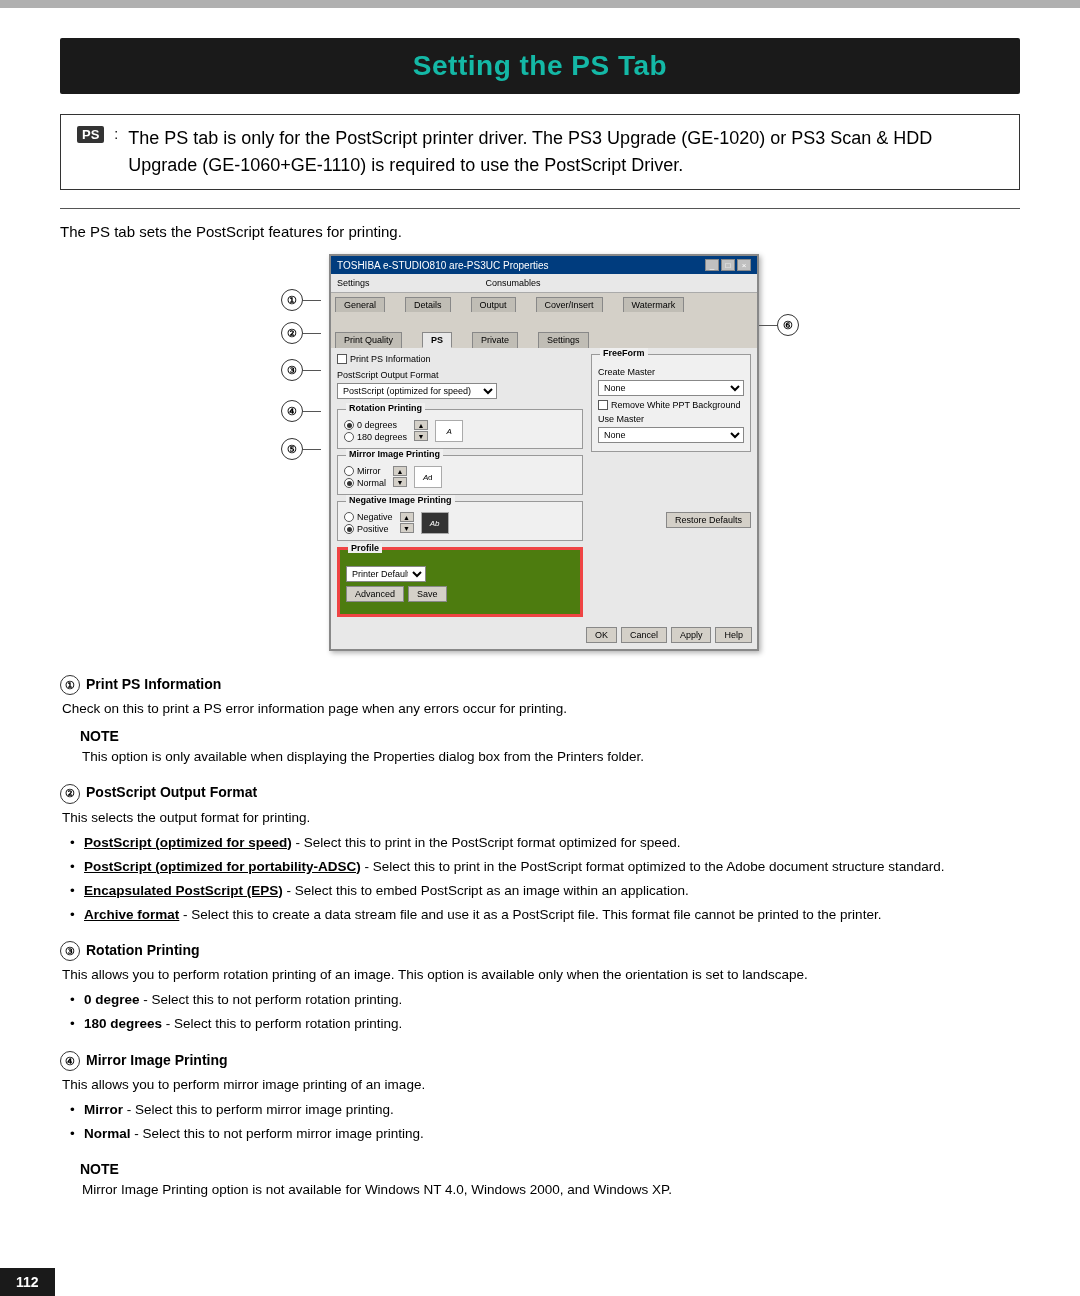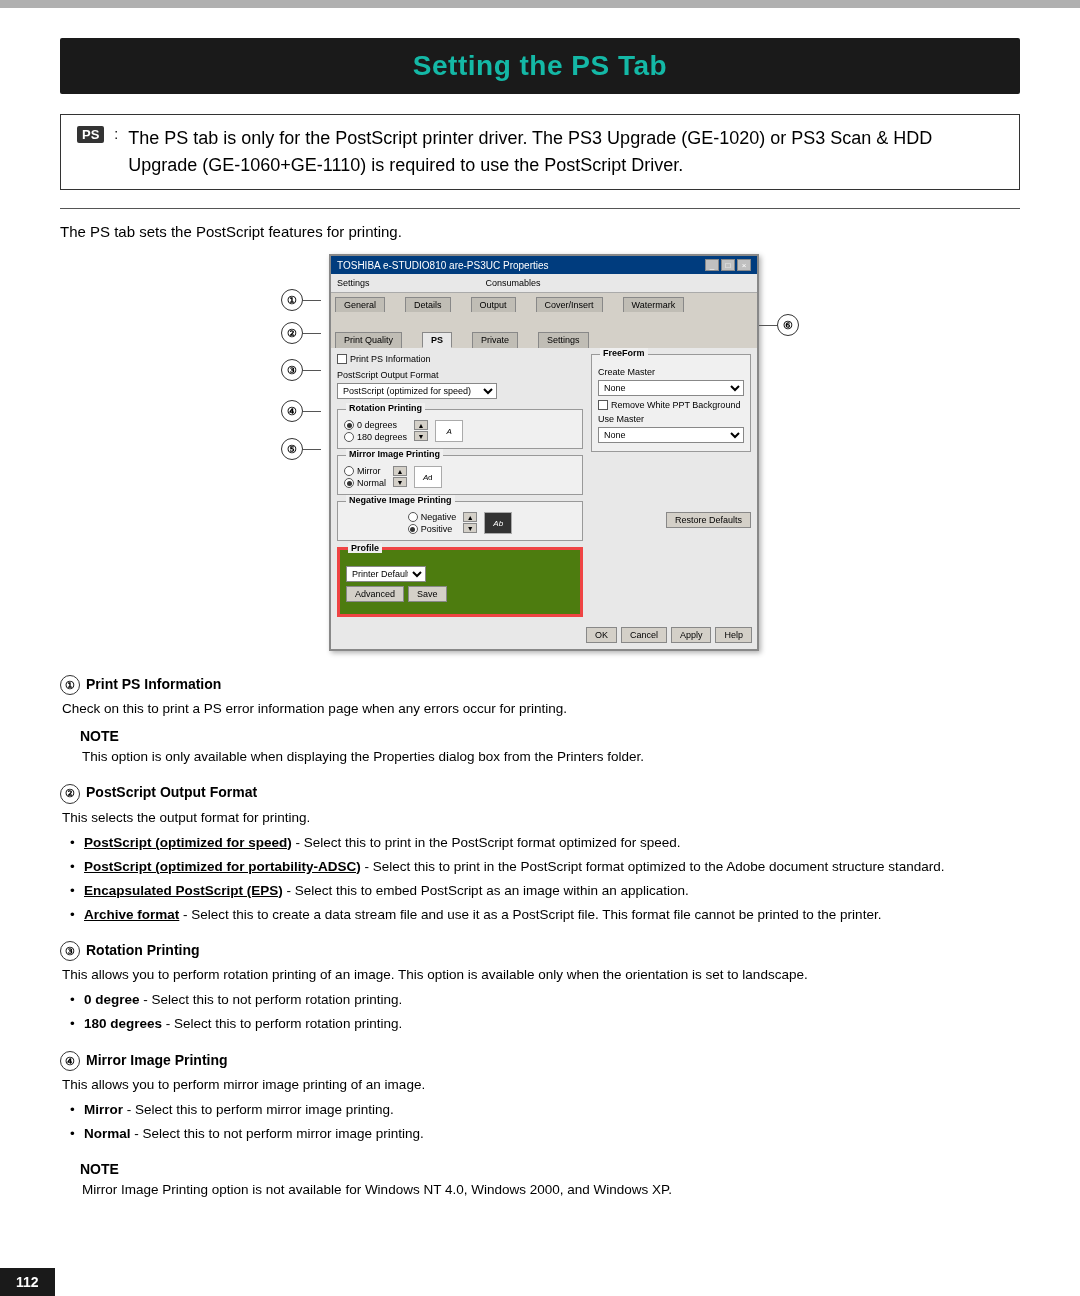--- a/index.html
+++ b/index.html
@@ -527,21 +527,21 @@
                   <div class="dialog-arrow-buttons">
                     <div class="arrow-btn">▲</div>
                     <div class="arrow-btn">▼</div>
                   </div>
                   <div class="dialog-abc-preview" style="font-style:italic;">A<span style="transform:scaleX(-1);display:inline-block;font-style:normal;">b</span></div>
                 </div>
               </div>
 
               <div class="dialog-section" style="margin-bottom:6px;">
                 <span class="dialog-section-title">Negative Image Printing</span>
-                <div style="display:flex; align-items:flex-start; gap:3px; margin-top:6px;justify-content:center;">
+                <div style="display:flex; align-items:flex-start; gap:3px; margin-top:6px;">
                   <div>
                     <div class="radio-row">
                       <div class="radio-sim"></div>
                       <span>Negative</span>
                     </div>
                     <div class="radio-row">
                       <div class="radio-sim checked"></div>
                       <span>Positive</span>
                     </div>
                   </div>

